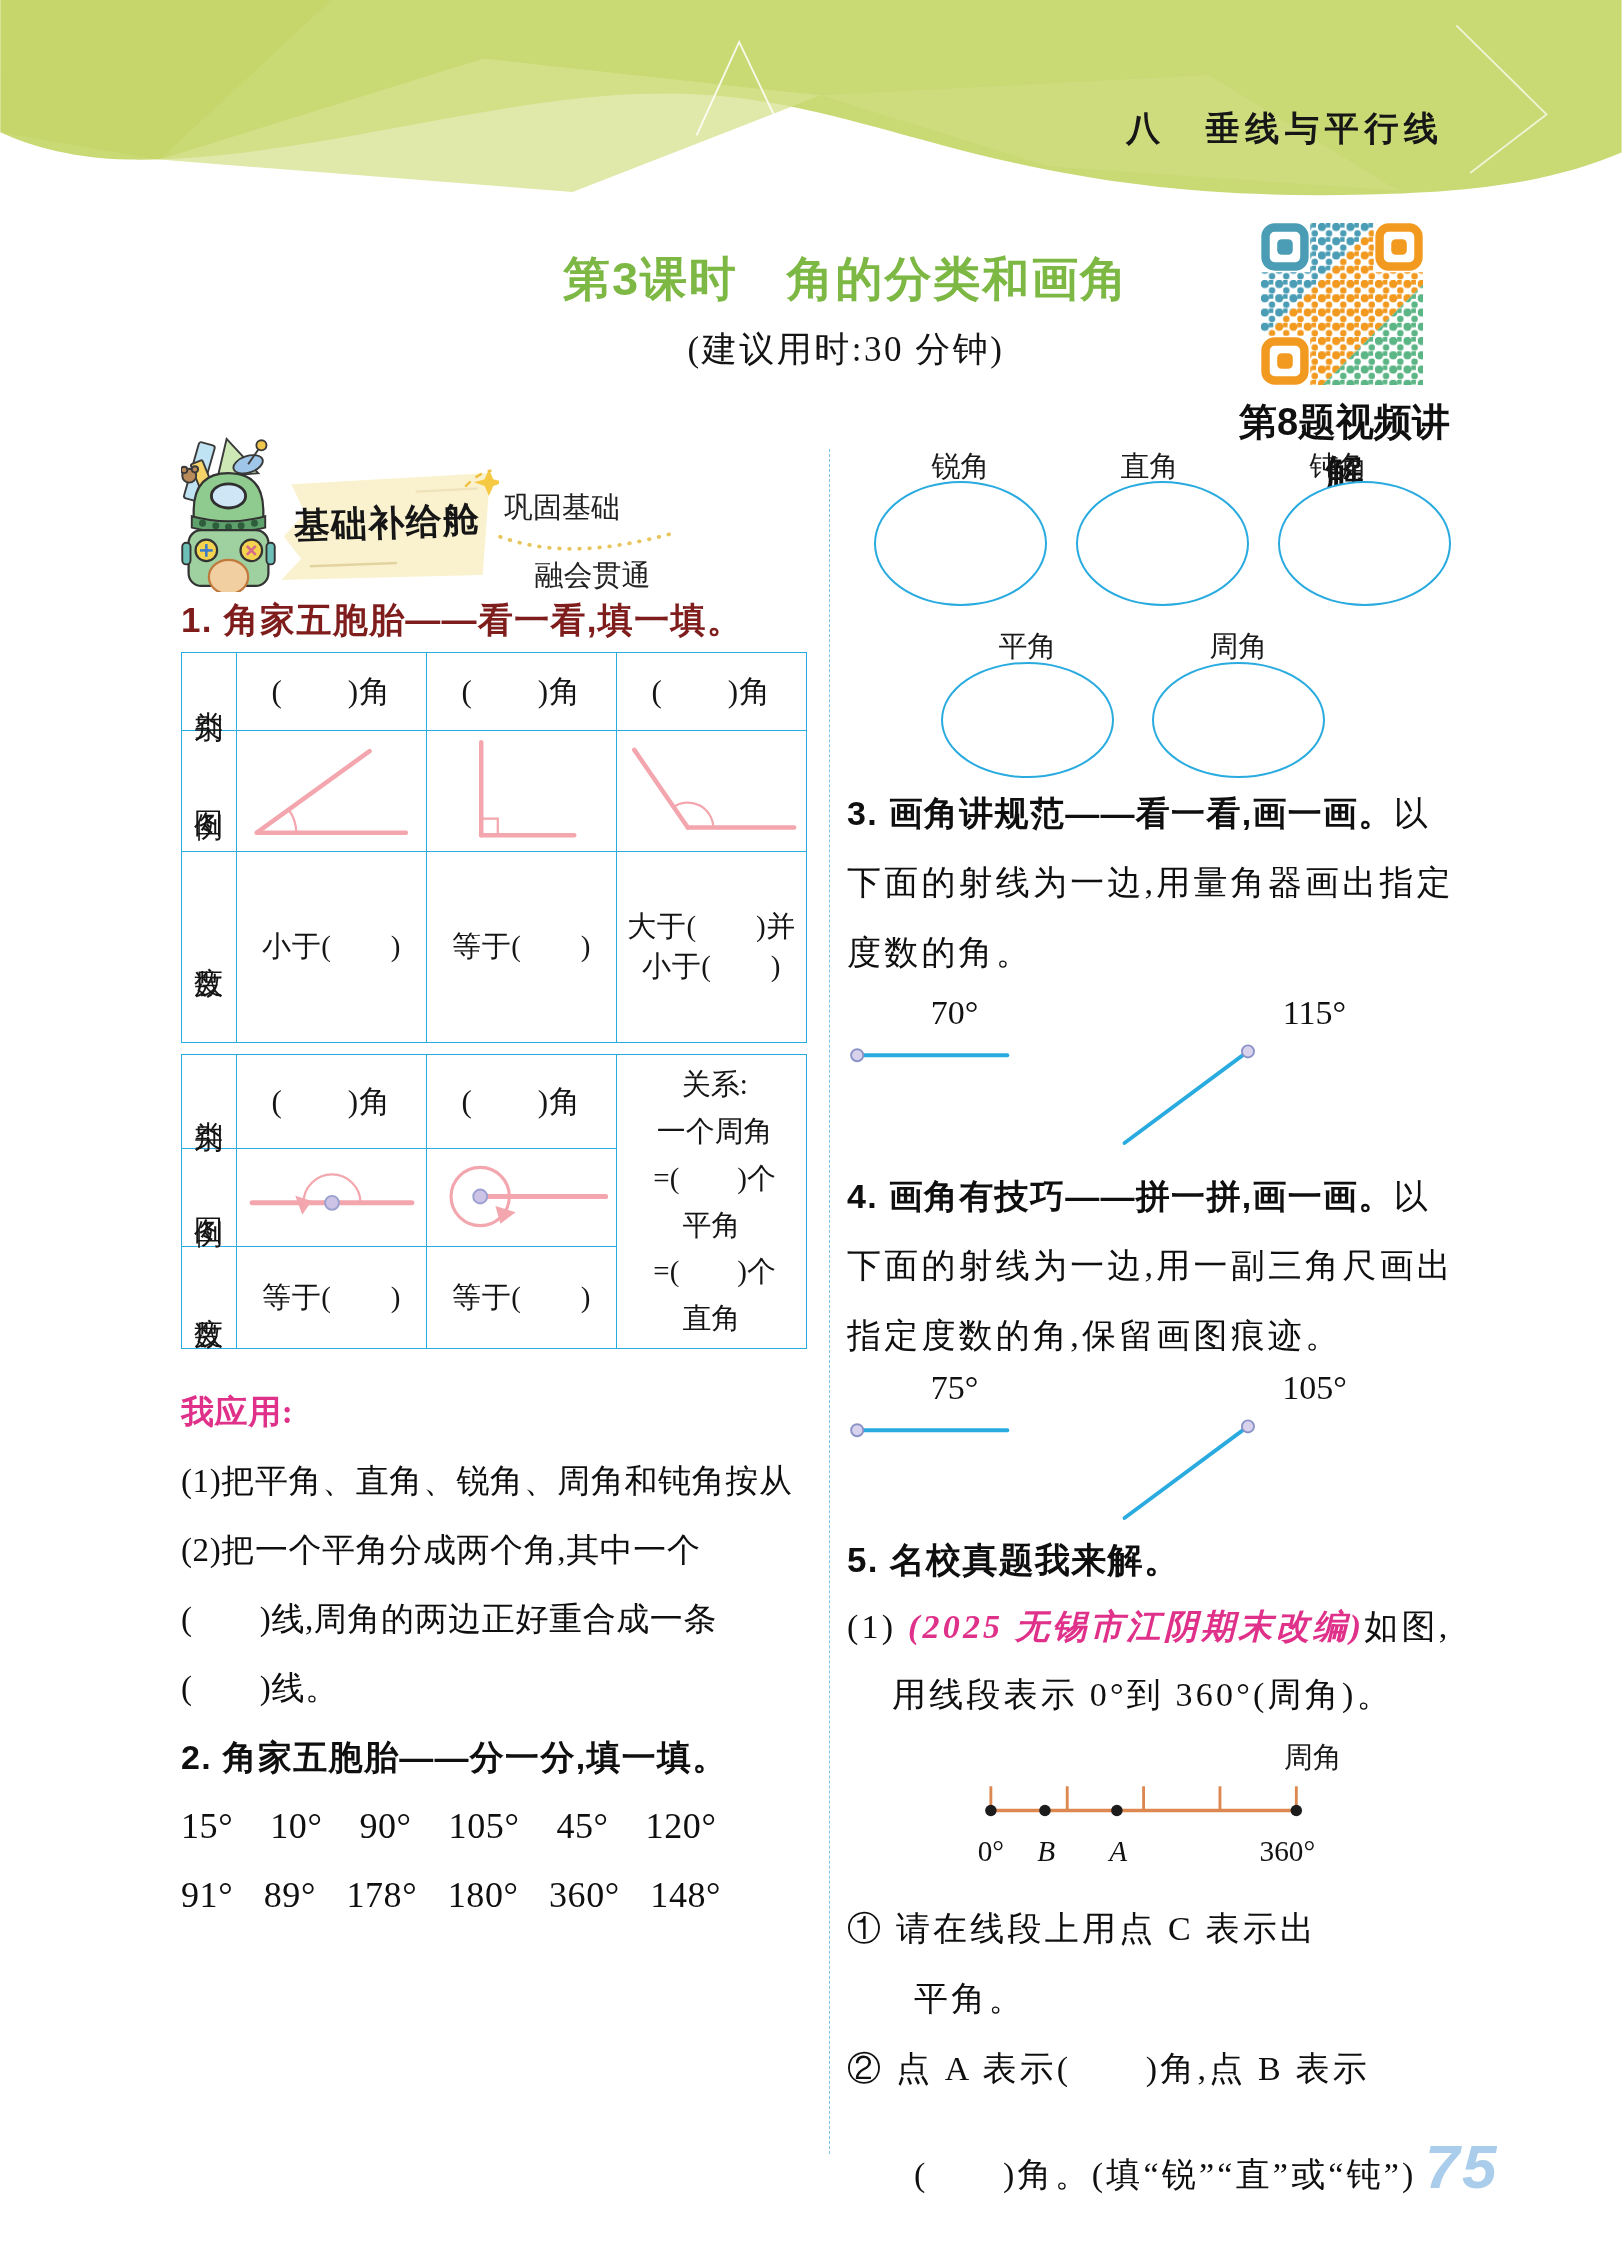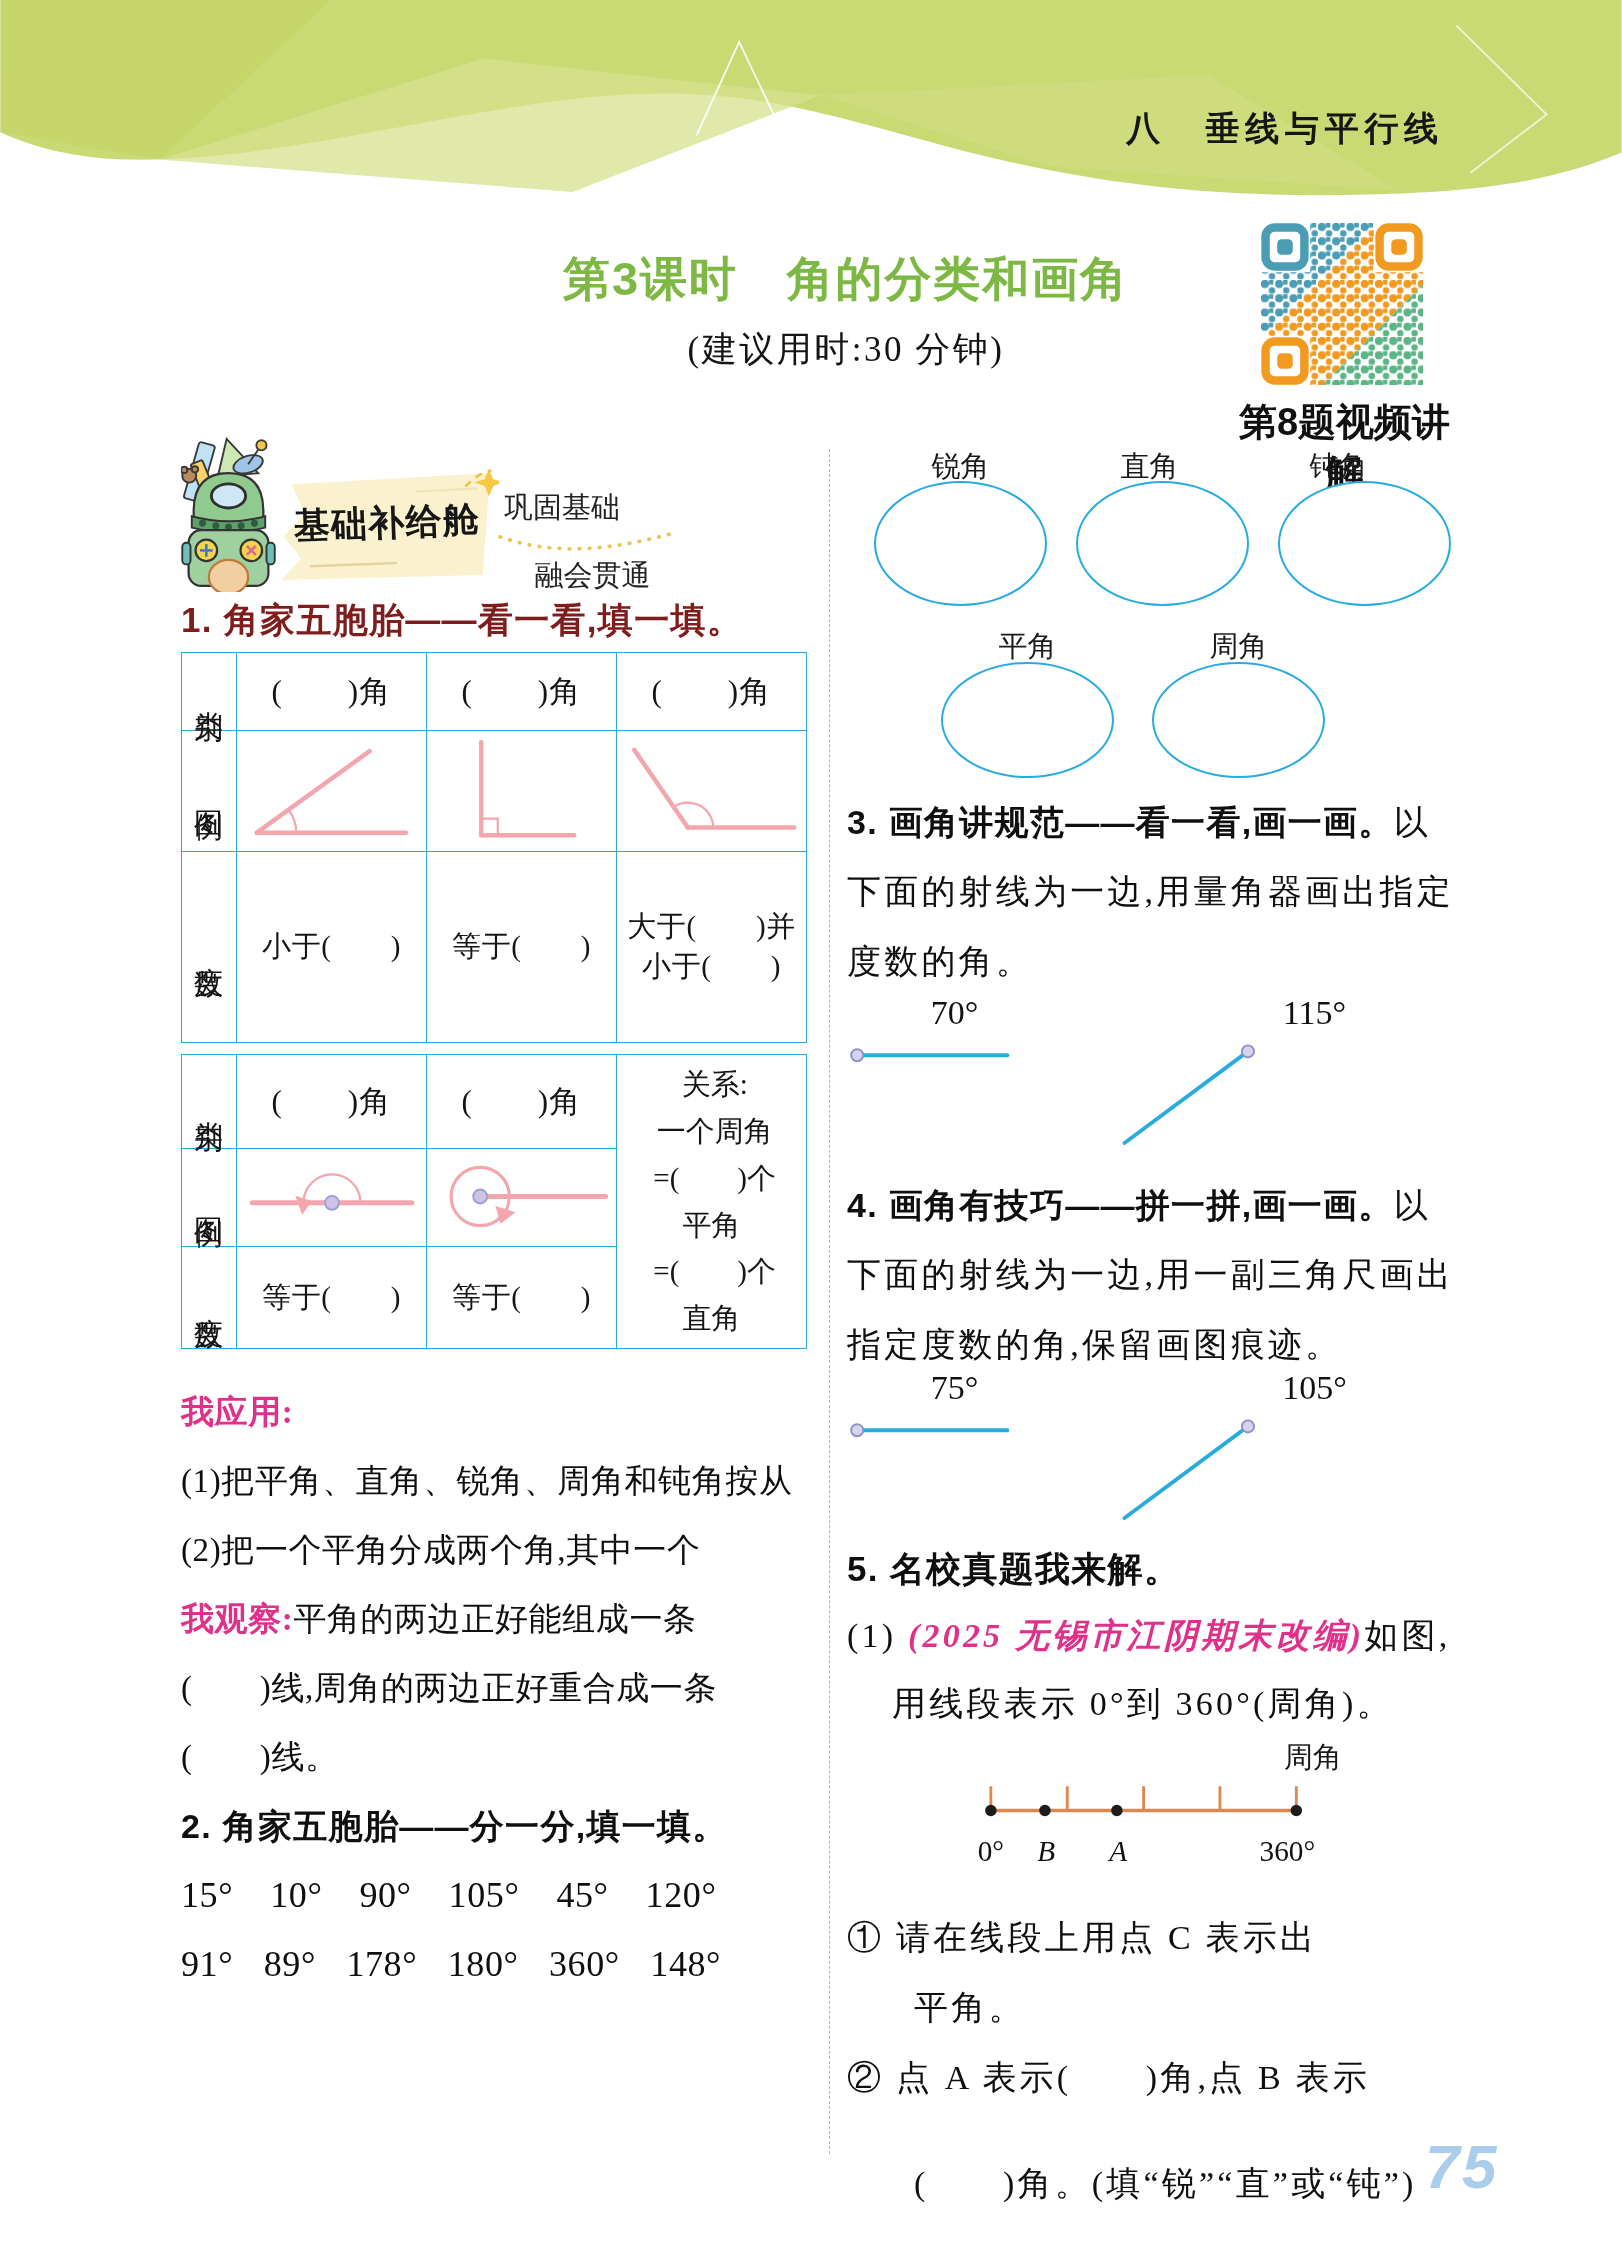--- a/index.html
+++ b/index.html
@@ -66,21 +66,21 @@
   .oval-row { display:flex; margin-left:27px; gap:29px; }
   .oval { width:173px; border:2.5px solid #2aabe0; border-radius:50%; background:#fff; }
   .oval.h1 { height:125px; } .oval.h2 { height:116px; }
   #labels1 { left:0; top:7.6px; }
   #ovals1  { left:0; top:42px; }
   #labels2 { left:94px; top:188px; width:445px; }
   #ovals2  { left:94px; top:223px; }
   #labels2 .lab-row, #ovals2.oval-row { margin-left:0; gap:38px; }
 
   .r-line { position:absolute; white-space:nowrap; font-family:"Liberation Serif",serif;
-    font-size:34px; letter-spacing:3.2px; color:#0f0f0f; line-height:68px; height:70px; }
+    font-size:34px; letter-spacing:3.2px; color:#0f0f0f; line-height:50px; height:70px; }
   .r-bold { font-family:"Liberation Sans",sans-serif; font-weight:800; letter-spacing:1.3px; }
   .angle-label { position:absolute; text-align:center; font-family:"Liberation Serif",serif; font-size:34px; color:#111; }
   .src { font-style:italic; }
 
   #zhoujiao-label { left:412px; top:1299px; width:108px; text-align:center;
     font-family:"Liberation Serif",serif; font-size:29px; color:#1a1a1a; }
 
   #page-num { left:1425px; top:2131px; font-family:"Liberation Sans",sans-serif;
     font-style:italic; font-weight:700; font-size:62px; color:#a9cdea; letter-spacing:2.5px; }
 </style>
@@ -317,21 +317,20 @@
       <td class="deg">等于(　　)</td>
       <td class="deg">等于(　　)</td>
     </tr>
   </tbody>
     </table>
 
   <div id="left-flow" class="abs">
     <div class="line"><span class="magenta">我应用:</span></div>
     <div class="line">(1)把平角、直角、锐角、周角和钝角按从</div>
     <div class="line">(2)把一个平角分成两个角,其中一个</div>
-    <div class="line"><span class="magenta">我观察:</span><span>平角的两边正好能组成一条</span></div>
     <div class="line">(　　)线,周角的两边正好重合成一条</div>
     <div class="line">(　　)线。</div>
     <div class="line heading-line">2. 角家五胞胎——分一分,填一填。</div>
     <div class="line deg-row g1">
       <span>15°</span>
         <span>10°</span>
         <span>90°</span>
         <span>105°</span>
         <span>45°</span>
         <span>120°</span>

